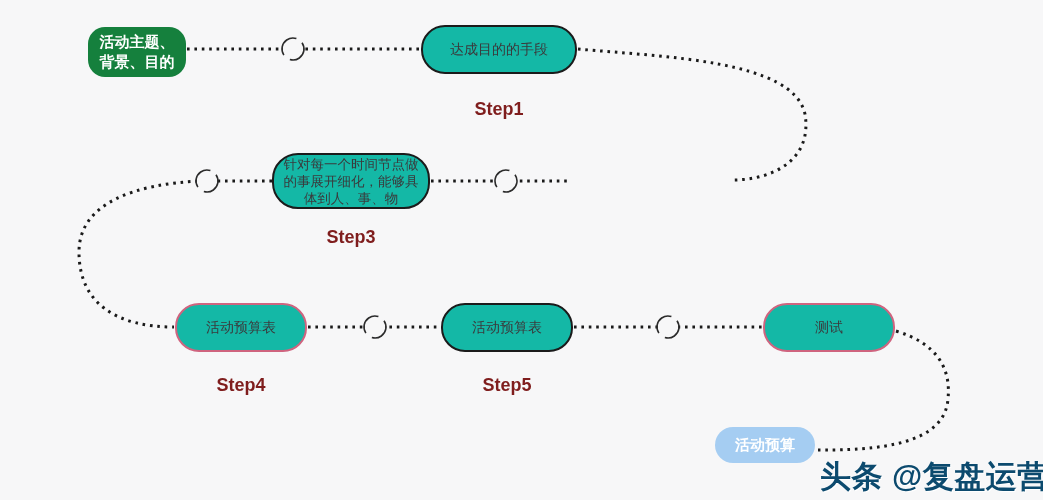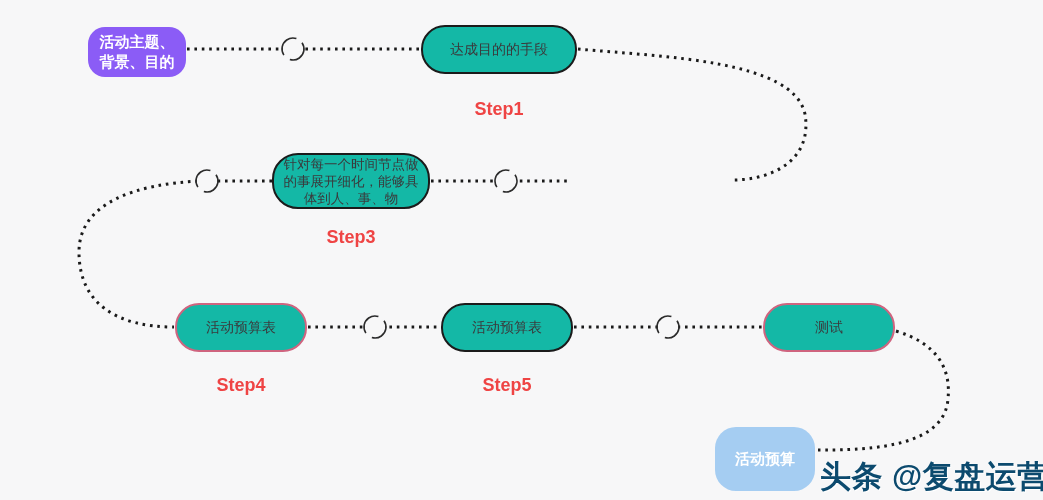--- a/index.html
+++ b/index.html
@@ -28,25 +28,25 @@
   .node.black{border:2.5px solid #1b1b1b;}
   .node.orange{border:2px solid #d8a284;}
   .node.rose{border:2px solid #cf647f;}
   .pill{
     position:absolute;
     display:flex;flex-direction:column;align-items:center;justify-content:center;
     box-sizing:border-box;
     color:#ffffff;font-weight:bold;font-size:15px;line-height:20px;
     text-align:center;
   }
-  .pill.pink{background:#8b5cf6;border-radius:17px;}
+  .pill.pink{background:#15803d;border-radius:17px;}
   .pill.blue{background:#a5cdf2;border-radius:21px;}
   .caption{
     position:absolute;
-    font-size:18px;font-weight:bold;color:#ef4444;
+    font-size:18px;font-weight:bold;color:#7f1d1d;
     text-align:center;
   }
   .multiline{
     font-size:13.5px;line-height:17px;color:#3a3a3c;
   }
   .watermark{
     position:absolute;left:820px;top:456px;width:223px;
     font-size:31px;font-weight:bold;color:#0c4a6e;
     letter-spacing:0.5px;white-space:nowrap;
     text-shadow:1px 1px 0 #ffffff;
@@ -103,19 +103,19 @@
 
   <div class="node black" style="left:441px;top:303px;width:132px;height:49px;">
     <span>活动预算表</span>
   </div>
   <div class="caption" style="left:441px;top:375px;width:132px;">Step5</div>
 
   <div class="node rose" style="left:763px;top:303px;width:132px;height:49px;">
     <span>测试</span>
   </div>
 
-  <div class="pill blue" style="left:715px;top:427px;width:100px;height:64px;">
+  <div class="pill blue" style="left:715px;top:427px;width:100px;height:36px;">
     <div>活动预算</div>
   </div>
 
   <div class="watermark">头条 @复盘运营</div>
 
 </div>
 
 </body></html>

